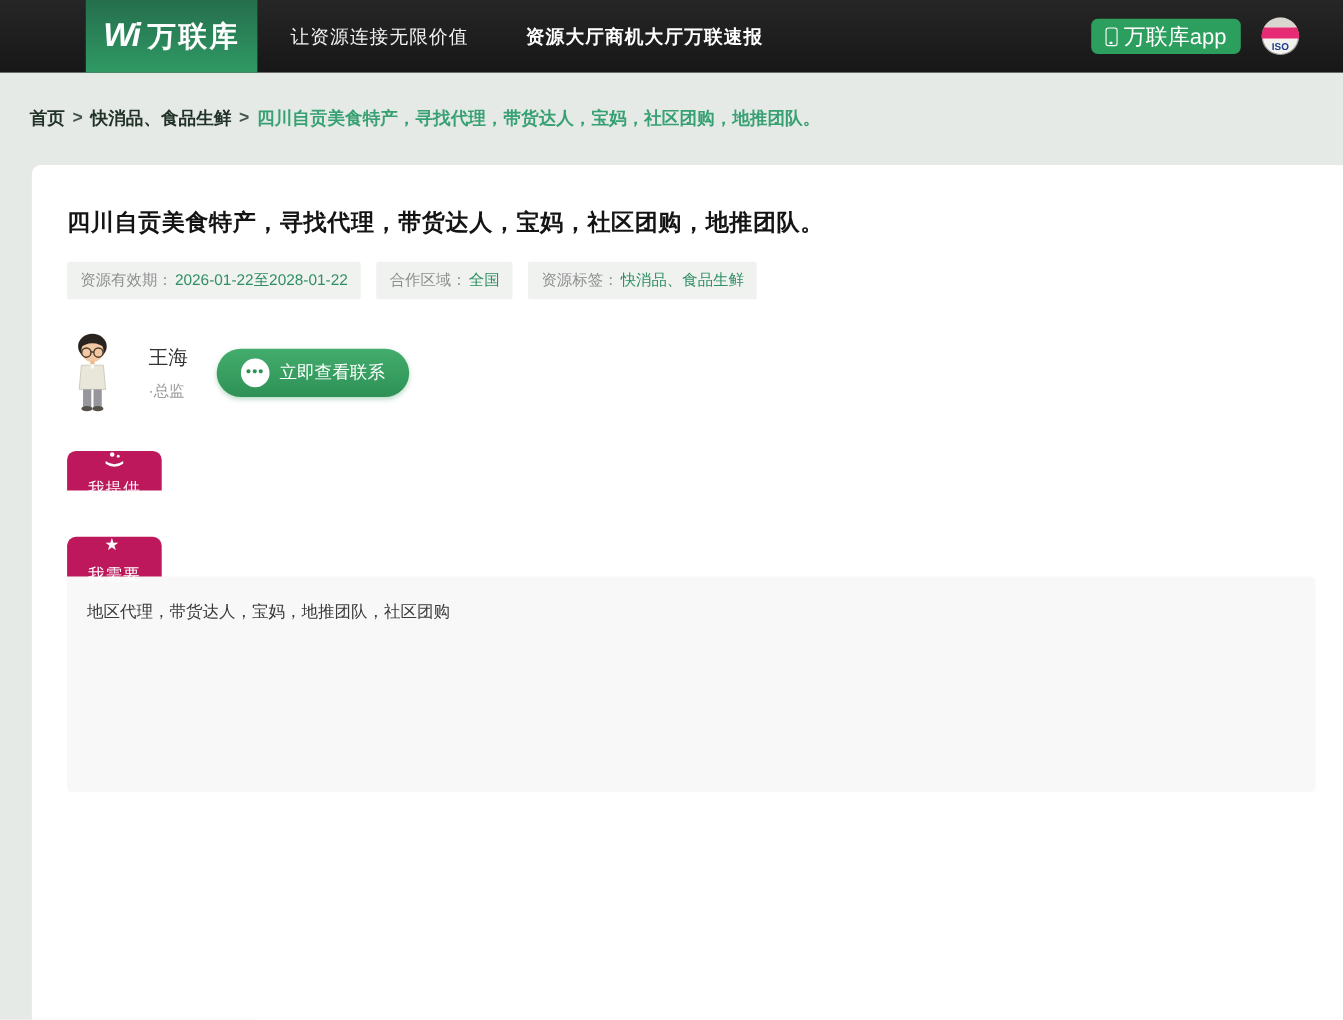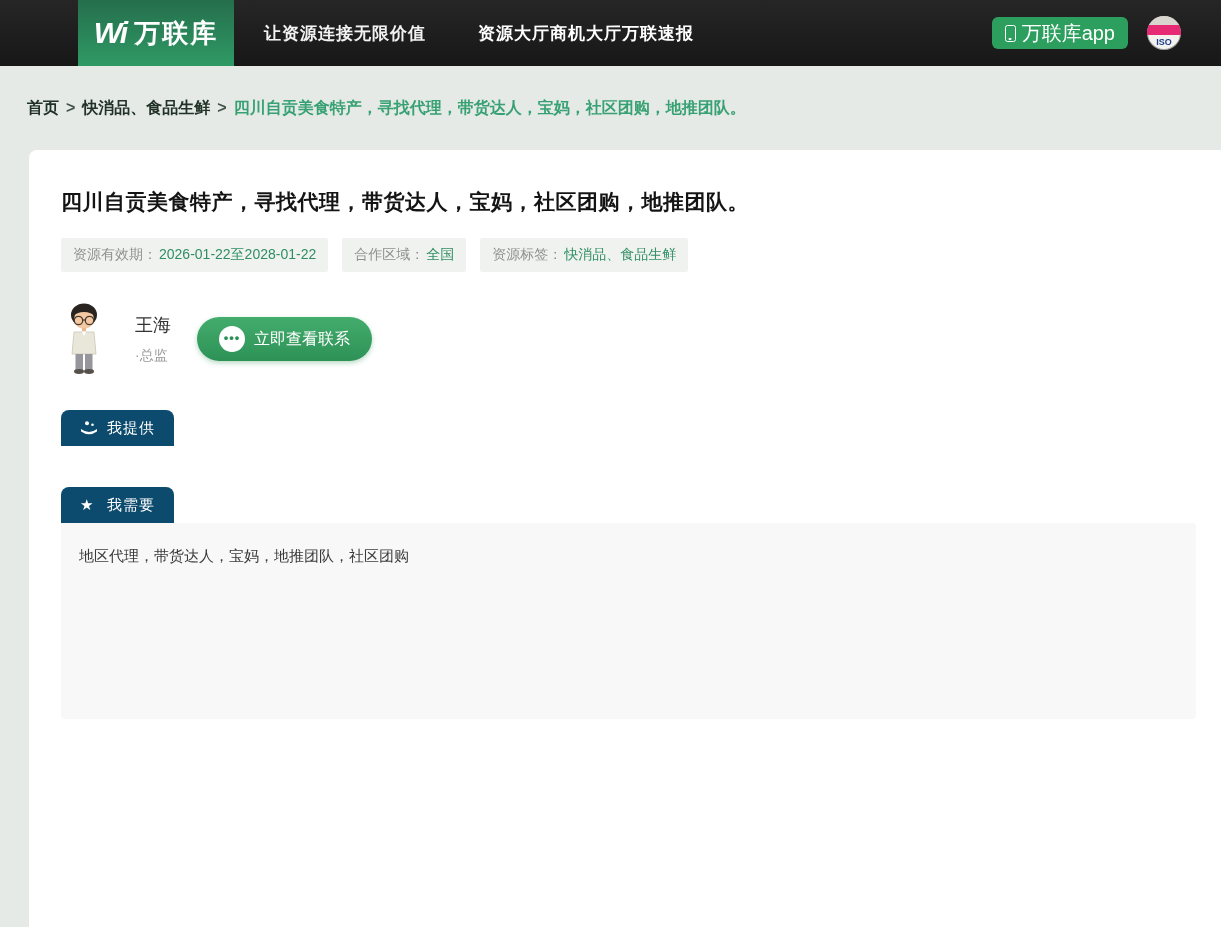--- a/index.html
+++ b/index.html
@@ -22,21 +22,21 @@
     background:linear-gradient(180deg,#256e4d 0%,#2f9a64 100%);
     display:flex; align-items:center; justify-content:center;
     gap:8px; cursor:pointer;
   }
   .logo-mark {
     color:#fff; font-size:30px; font-weight:bold; font-style:italic;
     letter-spacing:-2px;
   }
   .logo-text { color:#fff; font-size:26px; font-weight:bold; letter-spacing:2px; }
   .slogan {
-    margin-left:30px; color:#f2f2f2; font-size:17px; font-weight:bold;
+    margin-left:30px; color:#f2f2f2; font-size:17px; font-weight:normal;
     letter-spacing:1px;
   }
   .nav-menu { display:flex; margin-left:52px; }
   .nav-item {
     color:#fff; font-size:17px; font-weight:bold; letter-spacing:1px;
     cursor:pointer; white-space:nowrap;
   }
   .nav-right { margin-left:auto; display:flex; align-items:center; }
   .app-btn {
     height:32px; padding:0 13px;
@@ -107,24 +107,24 @@
   }
   .chat-icon::after { content:""; position:absolute; left:4px; bottom:-3px;
     width:0; height:0; border:5px solid transparent; border-top-color:#fff;
     transform:rotate(20deg);}
   .chat-dots { color:#2d9156; font-size:13px; font-weight:bold; letter-spacing:1px; line-height:1; margin-top:-3px;}
 
   .section { margin-top:34px; }
   .section + .section { margin-top:41px; }
   .section-tab {
     display:inline-flex; align-items:center; gap:9px;
-    background:#0c4a6e; color:#fff;
+    background:#be185d; color:#fff;
     border-radius:8px 8px 0 0;
     padding:0 19px; height:36px; font-size:15px; letter-spacing:1px;
-    position:relative; z-index:1;
+    position:relative; z-index:1;flex-direction:column;
   }
   .tab-icon { width:18px; height:16px; display:inline-flex; }
   .star-glyph { color:#fff; font-size:15px; line-height:16px; }
   .section-box {
     width:1135px; height:196px;
     background:#f8f8f8; border-radius:0 4px 4px 4px;
     padding:20px 18px; font-size:15px; color:#3a3a3a; line-height:26px;
   }
 </style>
 </head>

